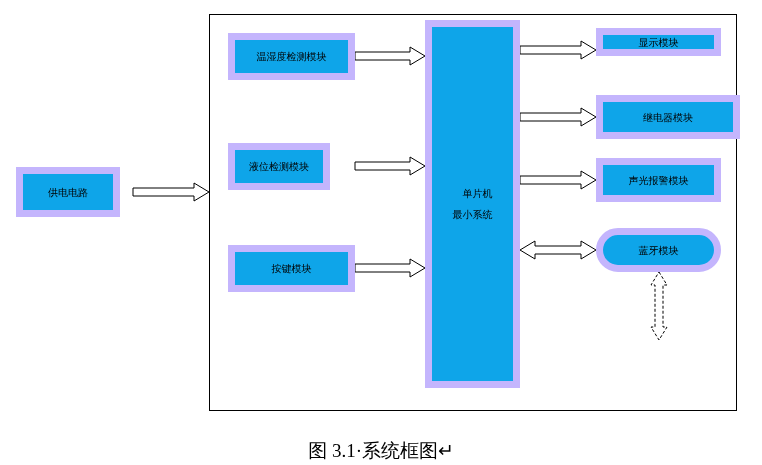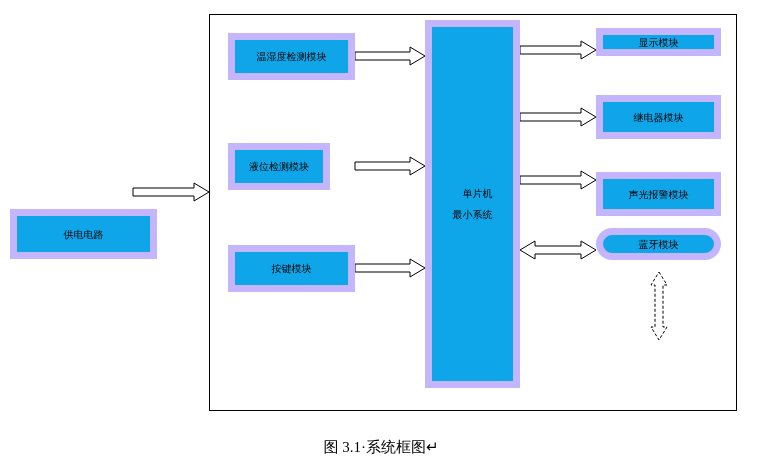--- a/index.html
+++ b/index.html
@@ -47,49 +47,49 @@
   }
   .arrow-layer polygon.dashed {
     stroke-dasharray: 3 2;
   }
   .caption {
     position: absolute;
     left: 0;
     right: 0;
     top: 438px;
     text-align: center;
-    font-size: 15px;
+    font-size: 19px;
     z-index: 2;
   }
 </style>
 </head>
 <body>
 
 <div class="stage">
 
   <div class="boundary" style="left:209px; top:14px; width:528px; height:397px;"></div>
 
-  <div class="box" style="left:10px; top:167px; width:147px; height:50px;margin-top:42px;">供电电路</div>
+  <div class="box" style="left:16px; top:167px; width:104px; height:50px;">供电电路</div>
 
   <div class="box" style="left:228px; top:33px; width:127px; height:47px;">温湿度检测模块</div>
 
   <div class="box" style="left:228px; top:143px; width:102px; height:47px;">液位检测模块</div>
 
   <div class="box" style="left:228px; top:245px; width:127px; height:47px;">按键模块</div>
 
   <div class="box" style="left:425px; top:20px; width:95px; height:368px;text-align:right;">单片机
 最小系统</div>
 
   <div class="box" style="left:596px; top:28px; width:125px; height:28px;">显示模块</div>
 
-  <div class="box" style="left:596px; top:95px; width:125px; height:44px;">继电器模块</div>
+  <div class="box" style="left:596px; top:95px; width:144px; height:44px;">继电器模块</div>
 
-  <div class="box" style="left:596px; top:172px; width:125px; height:44px;">声光报警模块</div>
+  <div class="box" style="left:596px; top:158px; width:125px; height:44px;">声光报警模块</div>
 
-  <div class="box" style="left:596px; top:228px; width:125px; height:32px;border-radius:22px;">蓝牙模块</div>
+  <div class="box" style="left:596px; top:228px; width:125px; height:44px;border-radius:22px;">蓝牙模块</div>
 
 
   <svg class="arrow-layer" viewBox="0 0 762 465" xmlns="http://www.w3.org/2000/svg">
 
     <polygon points="133,188 194,188 194,183 209,192 194,201 194,196 133,196"></polygon>
 
     <polygon points="355,52 410,52 410,47 425,56 410,65 410,60 355,60"></polygon>
 
     <polygon points="355,162 410,162 410,157 425,166 410,175 410,170 355,170"></polygon>
 

